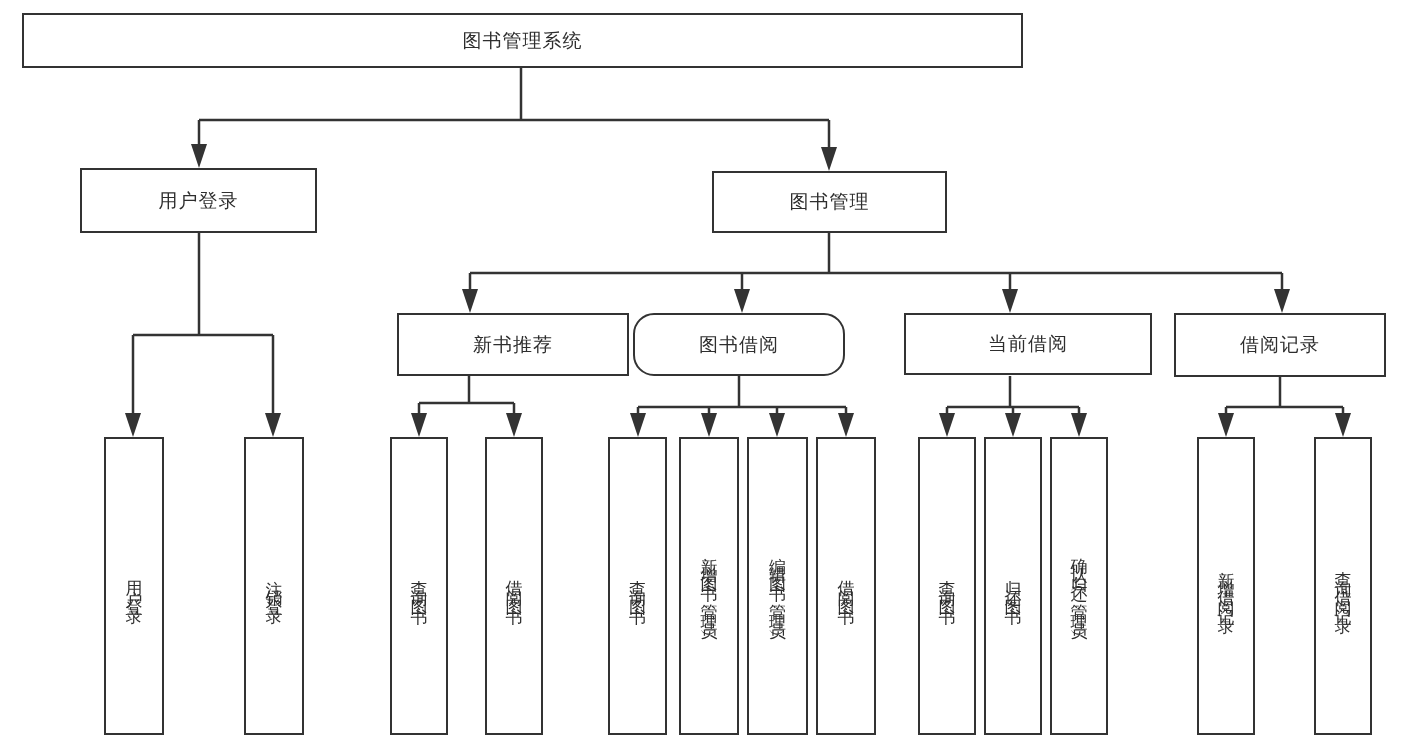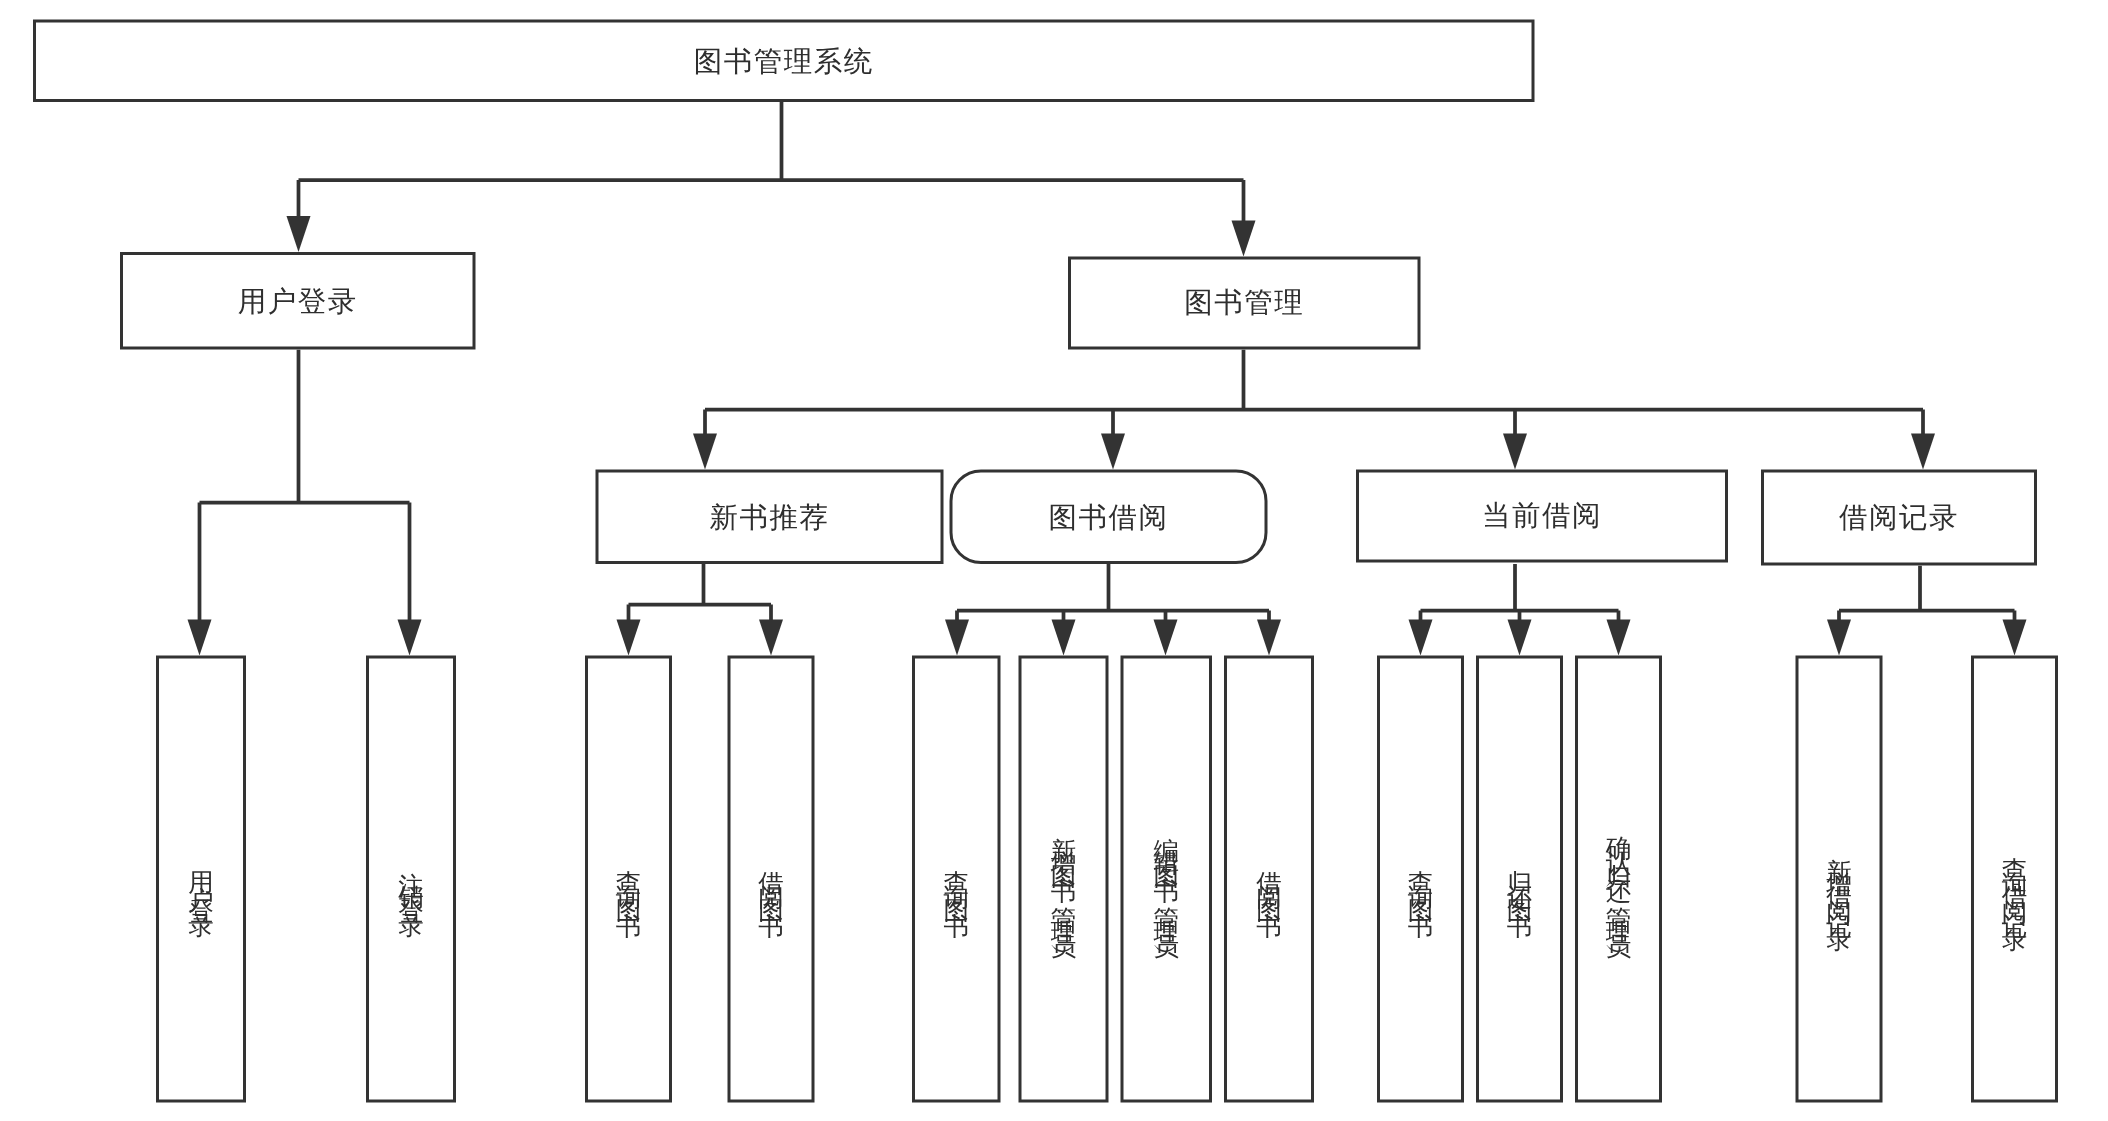--- a/index.html
+++ b/index.html
@@ -127,21 +127,21 @@
 
   <div class="hbox" style="left:368px; top:313px; width:232px; height:63px;margin-left:29px;">
     <span>新书推荐</span>
   </div>
   <div class="hbox" style="left:633px; top:313px; width:212px; height:63px;border-radius:21px;">
     <span>图书借阅</span>
   </div>
   <div class="hbox" style="left:904px; top:313px; width:248px; height:62px;">
     <span>当前借阅</span>
   </div>
-  <div class="hbox" style="left:1174px; top:313px; width:184px; height:64px;">
+  <div class="hbox" style="left:1174px; top:313px; width:212px; height:64px;">
     <span>借阅记录</span>
   </div>
 
   <div class="vbox" style="left:104px; width:60px;">
     <span>用户登录</span>
   </div>
   <div class="vbox" style="left:244px; width:60px;">
     <span>注销登录</span>
   </div>
 

